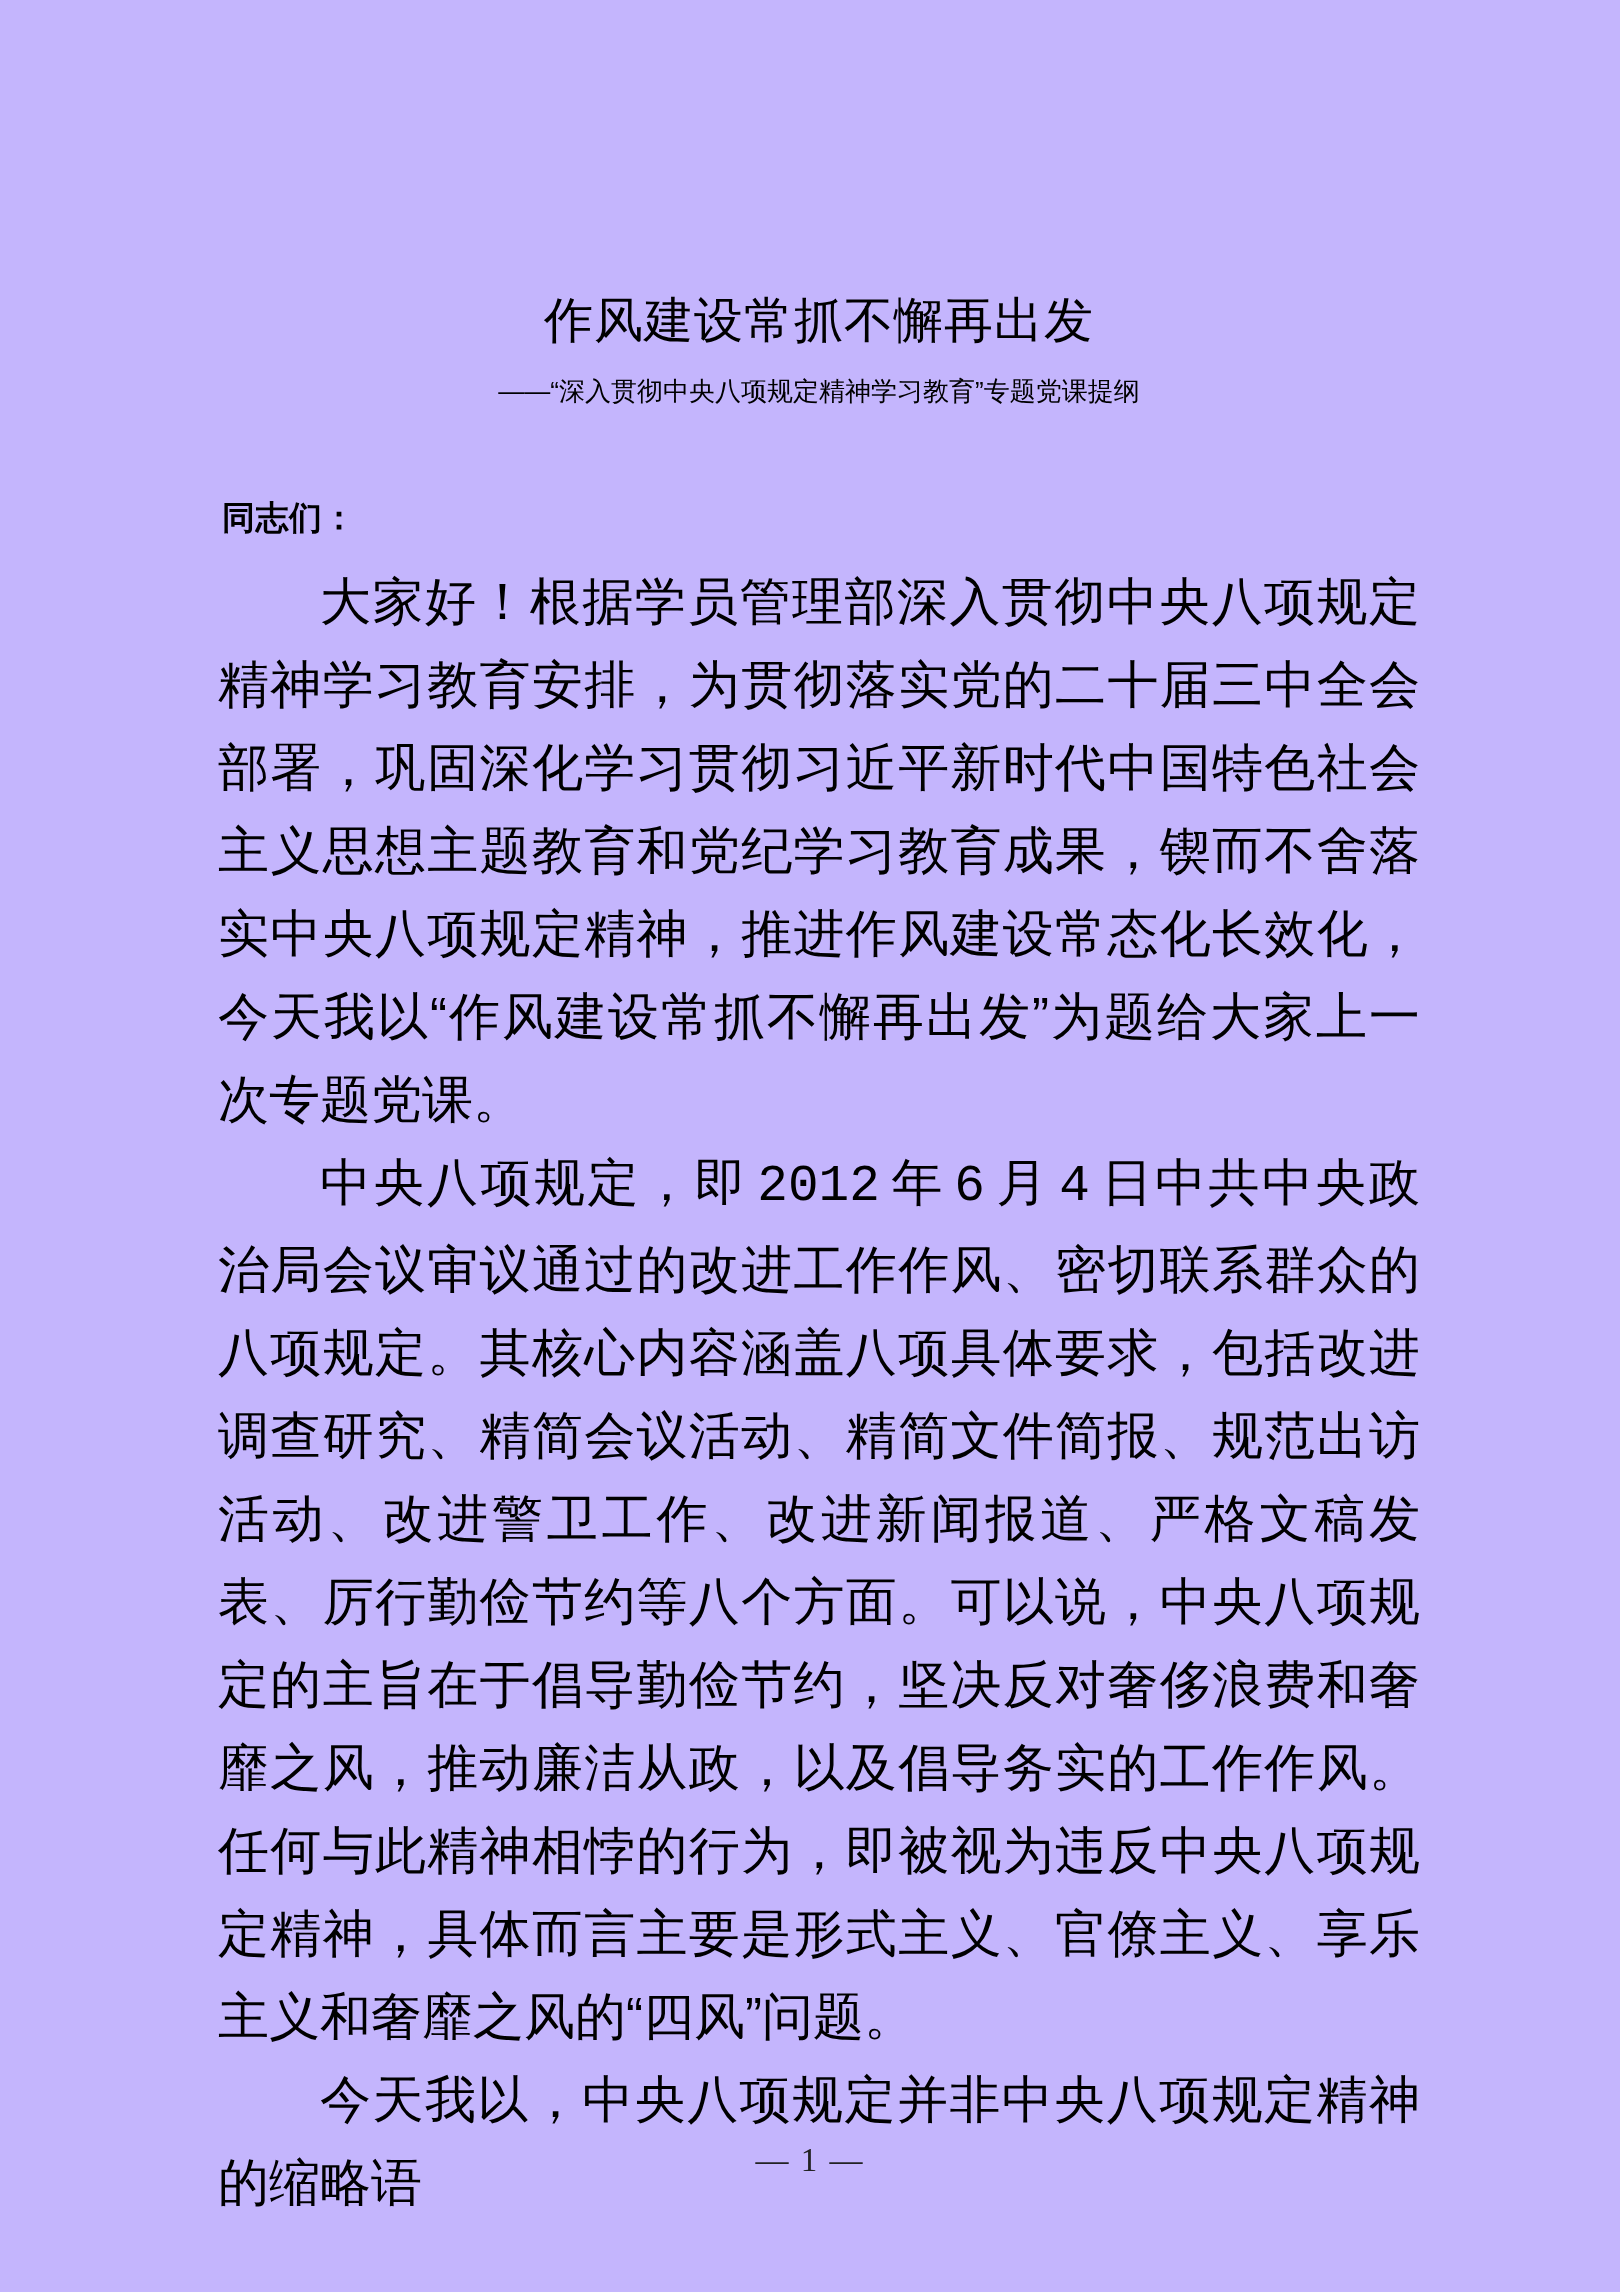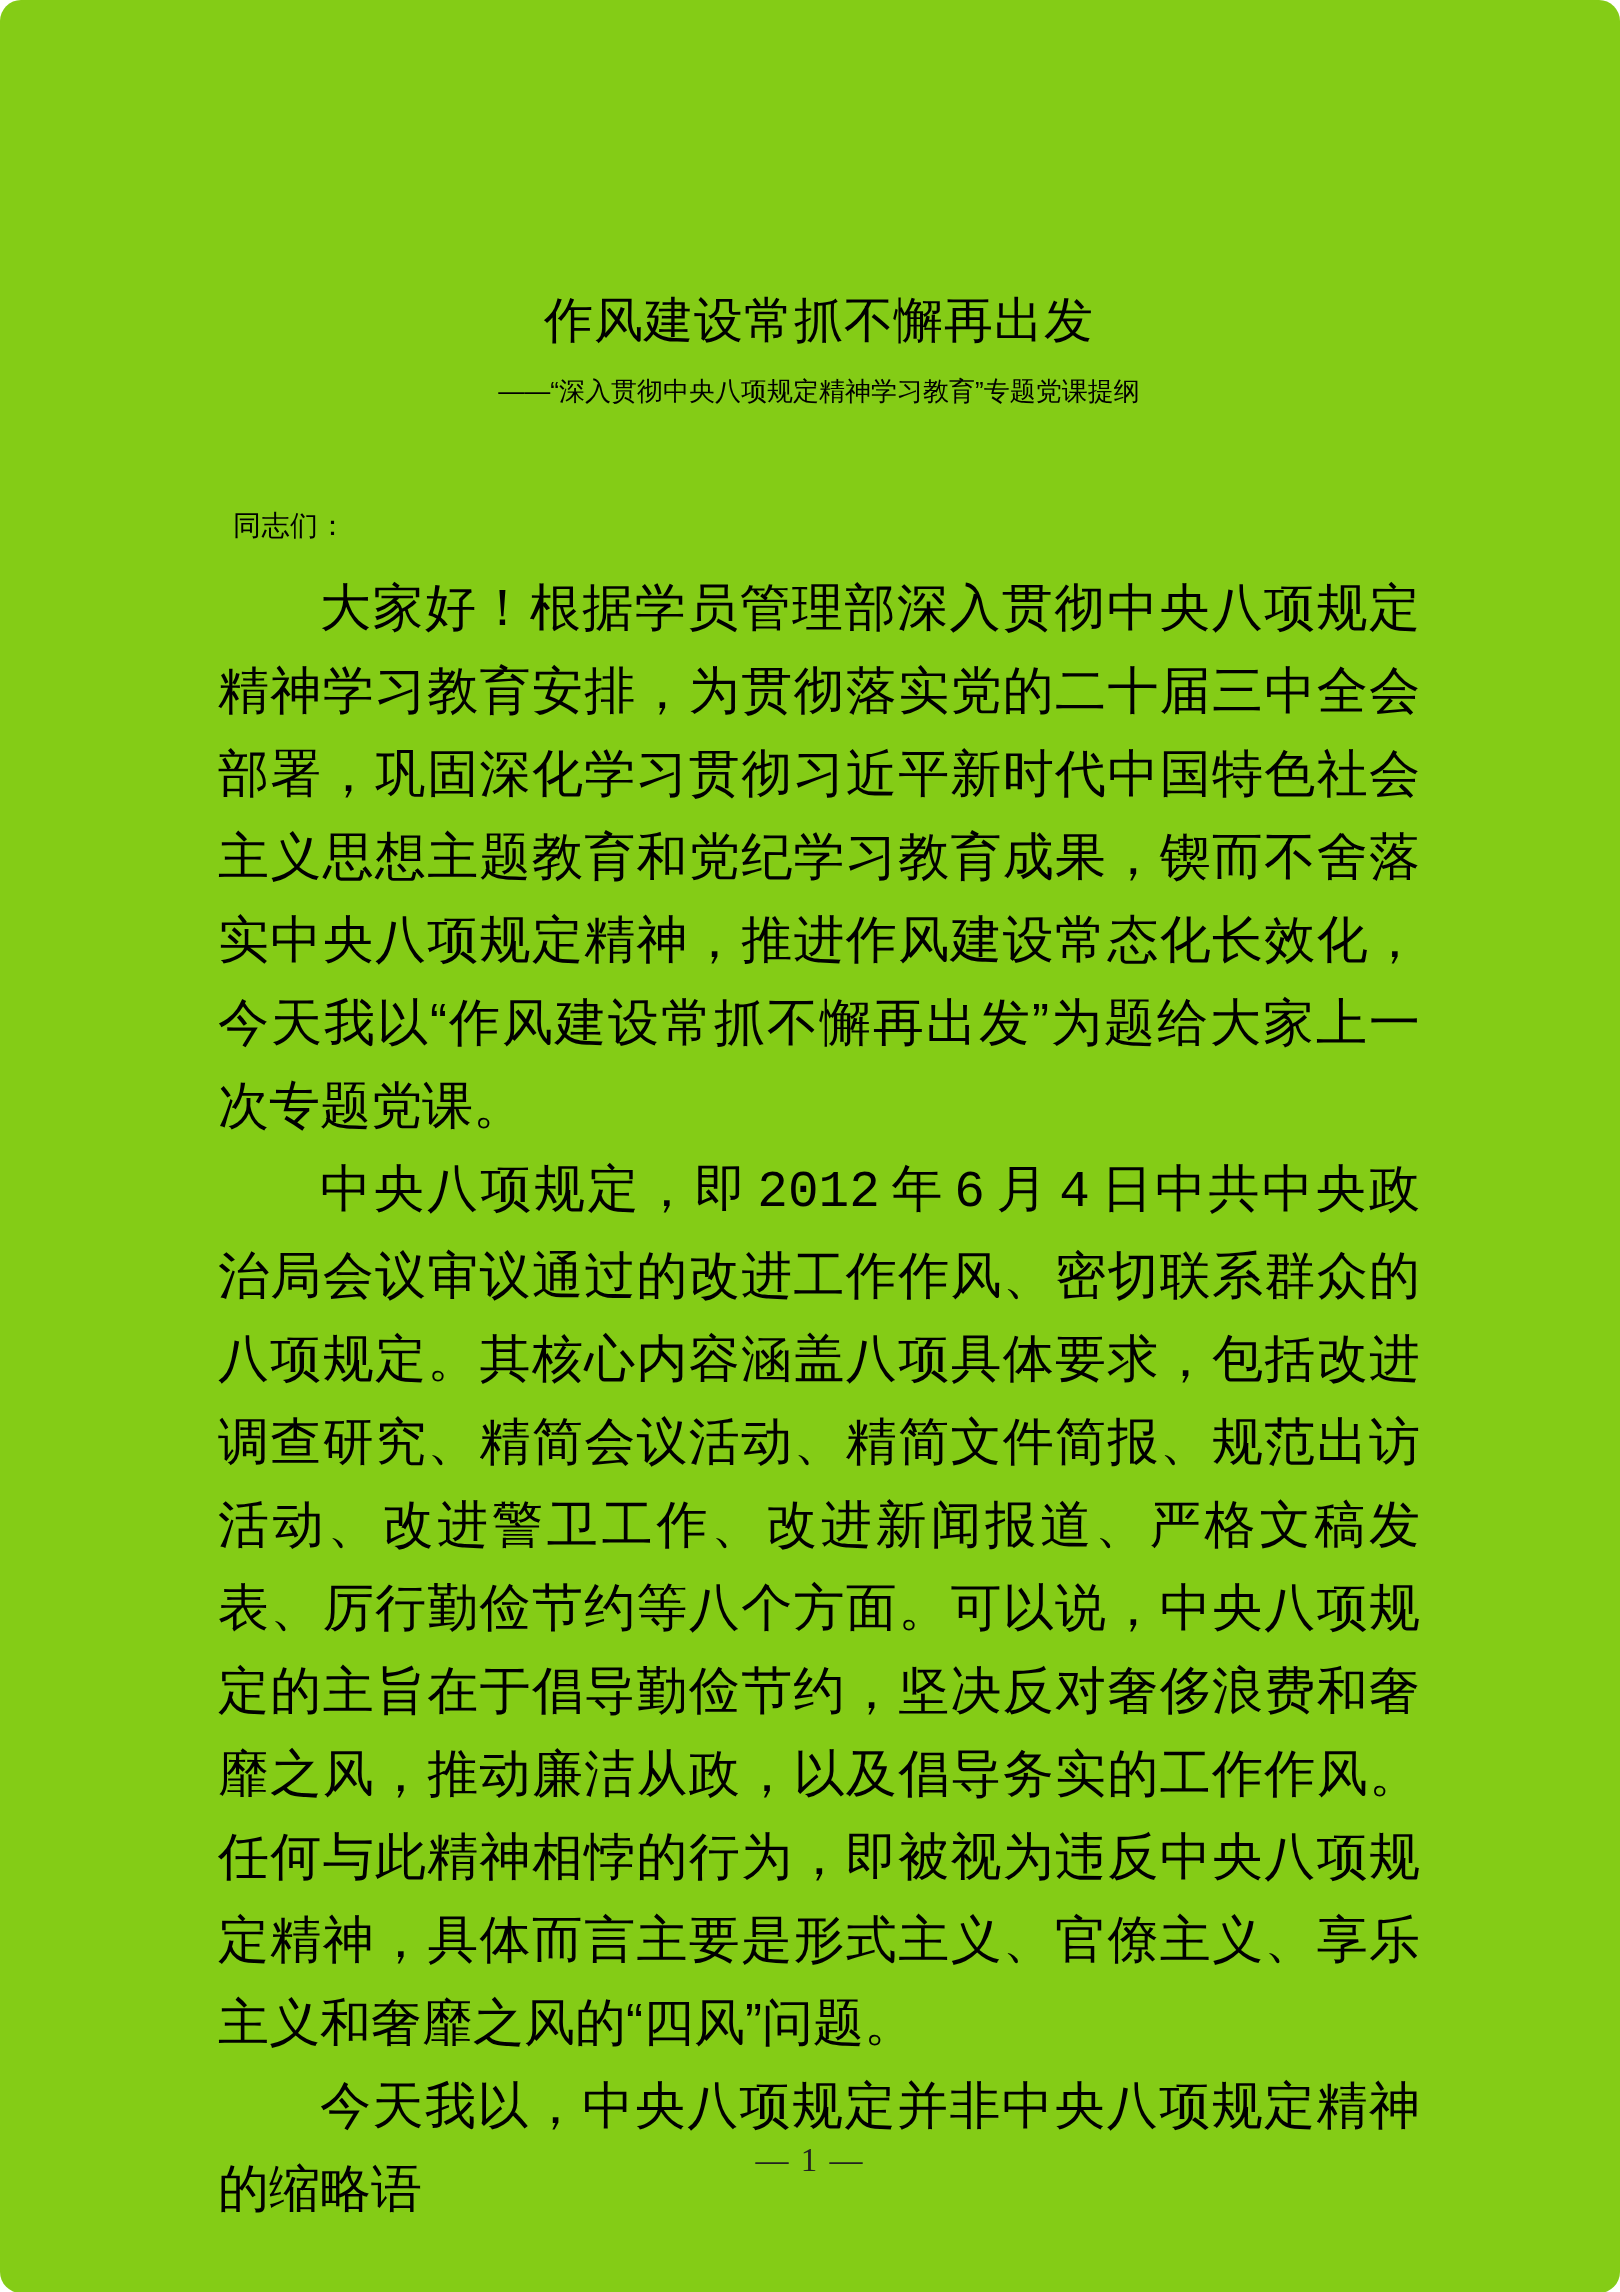--- a/index.html
+++ b/index.html
@@ -4,26 +4,25 @@
 <style>
   html, body {
     margin: 0;
     padding: 0;
     background: #ffffff;
   }
   .page {
     position: relative;
     width: 1620px;
     height: 2293px;
-    background: #84cc16;
+    background: #c4b5fd;
     box-sizing: border-box;
     overflow: hidden;
     font-family: "Liberation Sans", "DejaVu Sans", sans-serif;
     color: #000000;
-    border-radius: 21px;
   }
   .content {
     position: absolute;
     left: 218px;
     top: 0;
     width: 1202px;
   }
   .doc-title {
     font-family: "Liberation Sans", "DejaVu Sans", sans-serif;
     font-size: 49px;
@@ -40,23 +39,23 @@
     font-size: 26px;
     line-height: 1.3;
     text-align: center;
     margin: 0;
     padding-top: 23.5px;
     font-weight: 400;
     white-space: nowrap;
   }
   .salutation {
     font-family: "Liberation Sans", "DejaVu Sans", sans-serif;
-    font-size: 28px;
-    font-weight: normal;
-    margin: 15px;
+    font-size: 33px;
+    font-weight: bold;
+    margin: 4px;
     padding-top: 88px;
     line-height: 1;
     letter-spacing: 0.5px;
   }
   .para {
     font-family: "Liberation Sans", "DejaVu Sans", sans-serif;
     font-size: 51px;
     line-height: 83px;
     margin: 0;
     text-align: justify;

